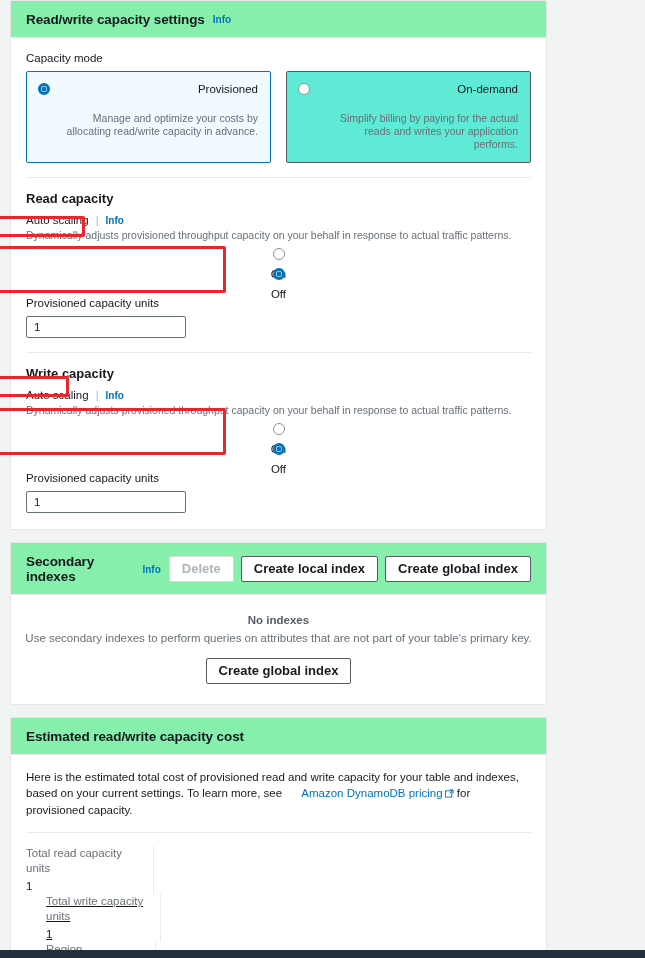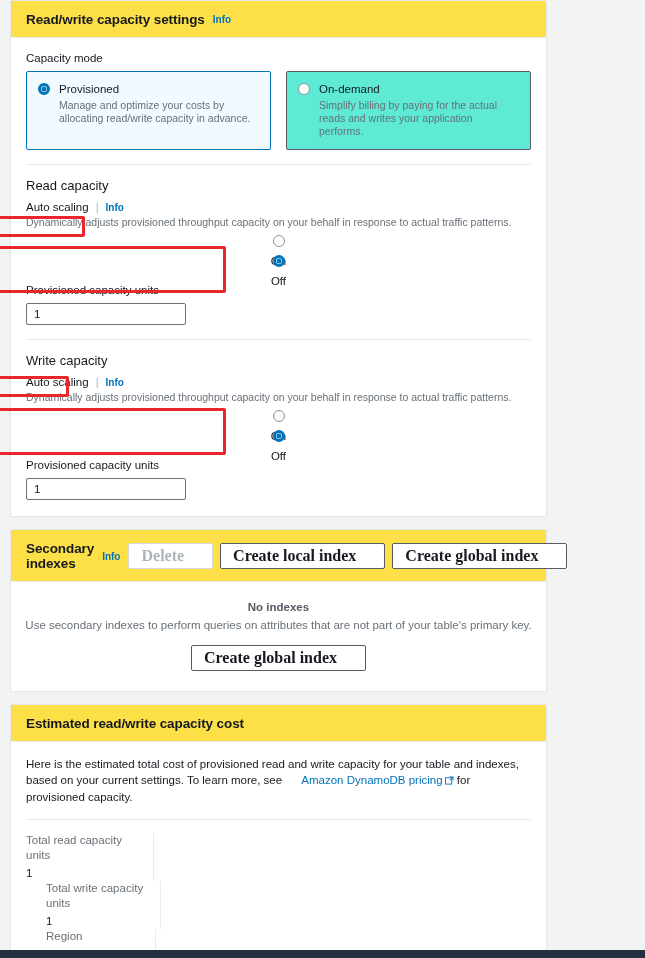--- a/index.html
+++ b/index.html
@@ -23,21 +23,21 @@
   }
   .card {
     background: #ffffff;
     border: 1px solid #e4e6e8;
     border-radius: 2px;
     margin-bottom: 12px;
   }
   .card-hd {
     padding: 11px 15px 10px 15px;
     border-bottom: 1px solid #e9ebed;
-    background: #fde047;
+    background: #86efac;
     display: flex;
     align-items: center;
     gap: 8px;
   }
   .card-title {
     font-size: 13.5px;
     font-weight: bold;
     letter-spacing: -0.1px;
     color: #16191f;
   }
@@ -45,84 +45,84 @@
     font-size: 10px;
     font-weight: bold;
     color: #0073bb;
     text-decoration: none;
     cursor: pointer;
   }
   .card-body { padding: 14px 15px 16px 15px; }
   .hd-actions { margin-left: auto; display: flex; gap: 7px; }
 
   .btn {
-    font-family: Liberation Serif, serif;
-    font-size: 16px;
+    font-family: Liberation Sans, sans-serif;
+    font-size: 13px;
     font-weight: bold;
     color: #16191f;
     background: #ffffff;
     border: 1px solid #545b64;
     border-radius: 2px;
-    padding: 5px 28px 5px 12px;
+    padding: 5px 12px 5px 12px;
     cursor: pointer;
     line-height: 14px;
     white-space: nowrap;
   }
   .btn.disabled {
     color: #aab7b8;
     border-color: #d5dbdb;
     cursor: default;
   }
 
   .field-label {
     font-size: 11.5px;
     color: #16191f;
     margin-bottom: 7px;
   }
   .sub-title {
     font-size: 13px;
-    font-weight: normal;
+    font-weight: bold;
     color: #16191f;
     margin: 0 0 8px 0;
   }
   .label-row {
     display: flex; align-items: center; gap: 7px;
     font-size: 11.5px; color: #16191f;
     margin-bottom: 2px;
   }
   .label-div { color: #aab7b8; font-size: 11px; }
   .hint {
     font-size: 10.5px;
     color: #687078;
     margin: 1px 0 5px 0;
     line-height: 14px;
   }
 
   
-  .tiles { display: flex; gap: 15px; }
+  .tiles { display: flex; gap: 15px; text-align: right; }
   .tile {
     width: 246px;
     border: 1px solid #545b64;
     border-radius: 2px;
     padding: 10px 12px 11px 11px;
     background: #5eead4;
     display: flex;
     gap: 9px;
     cursor: pointer;
   }
   .tile.selected {
     border-color: #0073bb;
     background: #f1faff;
   }
   .tile-title { font-size: 11.5px; color: #16191f; line-height: 14px; }
   .tile-desc {
     font-size: 10.5px;
     color: #687078;
     line-height: 13px;
-    margin-top: 3px;
+    margin-top: 16px;
     max-width: 210px;
   }
 
   
   .radio {
     width: 12px; height: 12px;
     border-radius: 50%;
     border: 1px solid #879596;
     background: #fff;
     flex: 0 0 auto;
@@ -354,21 +354,21 @@
               </svg></span><span> for provisioned capacity.</span>
         </div>
 
         <div class="hr"></div>
 
         <div class="stats">
           <div class="stat" style="width:128px;">
             <div class="stat-label">Total read capacity units</div>
             <div class="stat-value">1</div>
           </div>
-          <div class="stat" style="width:135px;">
+          <div class="stat" style="width:135px;text-decoration:underline;">
             <div class="stat-label">Total write capacity units</div>
             <div class="stat-value">1</div>
           </div>
           <div class="stat" style="width:130px;">
             <div class="stat-label">Region</div>
             <div class="stat-value">us-east-1</div>
           </div>
           <div class="stat">
             <div class="stat-label">Estimated cost</div>
             <div class="stat-value">$0.73 / month</div>

